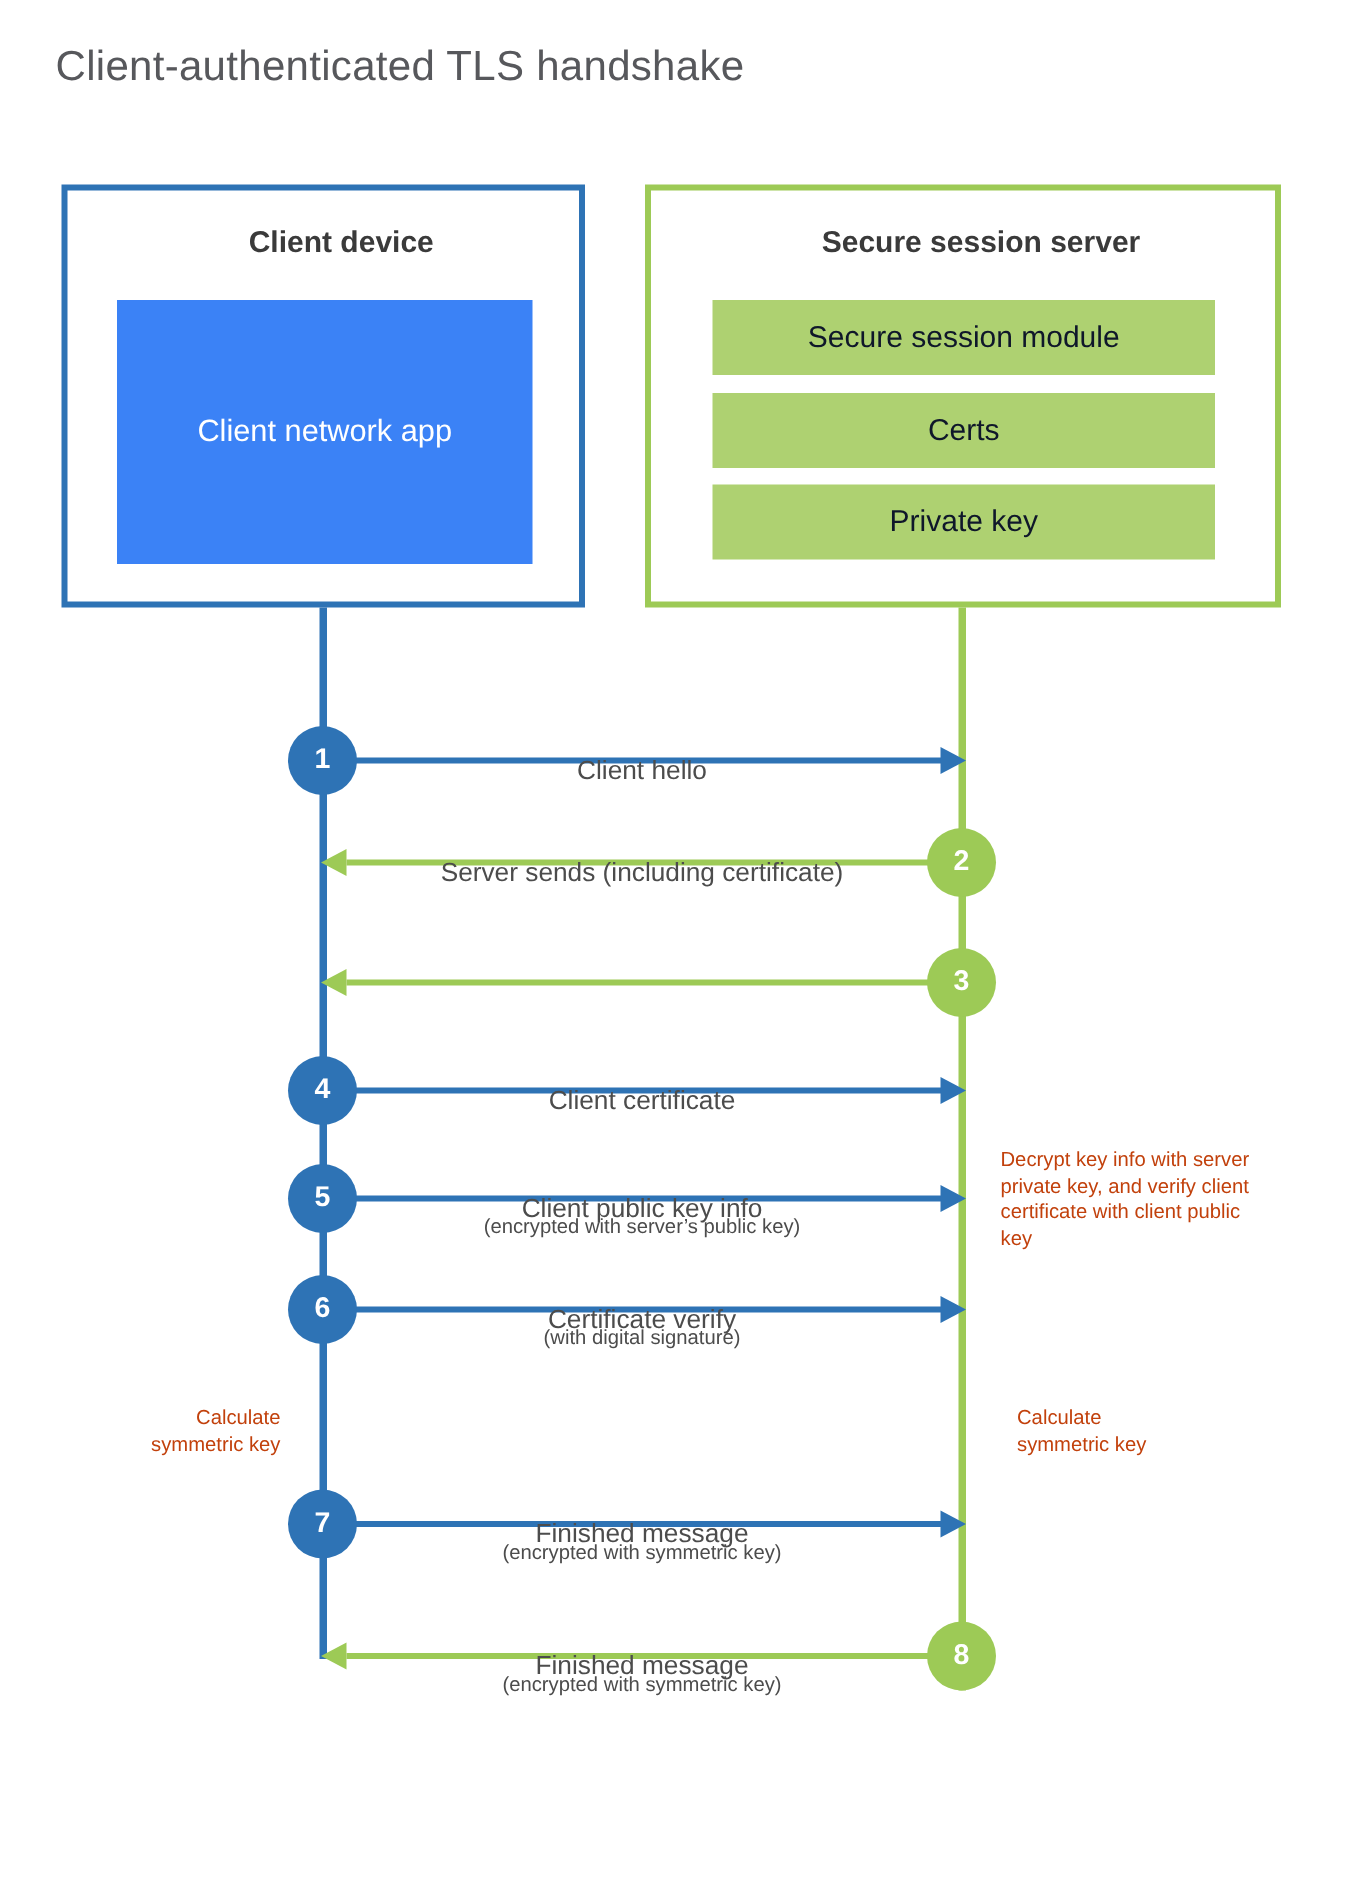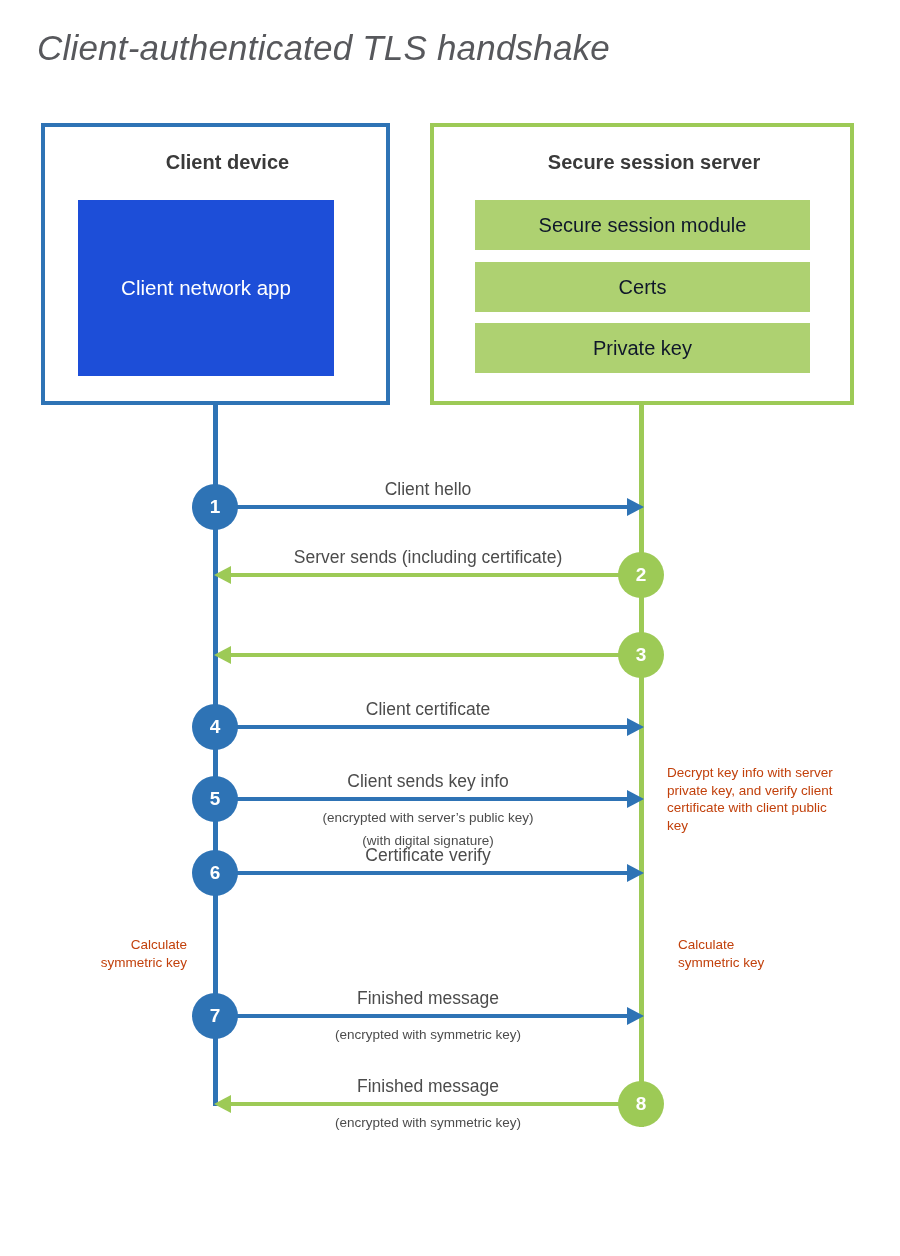--- a/index.html
+++ b/index.html
@@ -1,34 +1,34 @@
 <!DOCTYPE html>
 <html><head>
 <meta charset="utf-8">
 <style>
   html,body{margin:0;padding:0;background:#ffffff;}
   body{font-family:"Liberation Sans","DejaVu Sans",sans-serif;}
   #page{position:relative;width:900px;height:1256px;background:#ffffff;overflow:hidden;}
 
   .page-title{
     position:absolute;left:37px;top:28px;width:700px;
-    font-size:35px;font-weight:300;color:#57585c;letter-spacing:.2px;font-style:italic;
+    font-size:28px;font-weight:300;color:#57585c;letter-spacing:.2px;
   }
 
   
   .actor-box{position:absolute;top:123px;height:282px;background:#ffffff;box-sizing:border-box;}
   .client-box{left:41px;width:349px;border:4px solid #2e73b5;}
   .server-box{left:430px;width:424px;border:4px solid #9dca56;}
   .actor-title{
     position:absolute;left:12px;top:24px;width:100%;text-align:center;
     font-size:20px;font-weight:bold;color:#3a3a3a;
   }
   .app-box{
-    position:absolute;left:33px;top:73px;width:256px;height:176px;
-    background:#1d4ed8;display:flex;align-items:center;justify-content:center;
+    position:absolute;left:33px;top:73px;width:277px;height:176px;
+    background:#3b82f6;display:flex;align-items:center;justify-content:center;
   }
   .app-box .lbl{max-width:190px;text-align:center;color:#ffffff;font-size:20.5px;line-height:30px;}
   .module-bar{
     position:absolute;left:41px;width:335px;height:50px;background:#aed171;
     display:flex;align-items:center;justify-content:center;
     color:#0f172a;font-size:20px;
   }
 
   
   .lifeline{position:absolute;width:5px;}
@@ -47,21 +47,21 @@
   .arrow-line{position:absolute;height:4px;z-index:2;}
   .arrow-line.blue{background:#2e73b5;left:215px;width:413px;}
   .arrow-line.green{background:#9dca56;left:231px;width:410px;}
   .arrow-head{position:absolute;width:0;height:0;z-index:2;
     border-top:9px solid transparent;border-bottom:9px solid transparent;}
   .arrow-head.right{border-left:17px solid #2e73b5;left:627px;}
   .arrow-head.left{border-right:17px solid #9dca56;left:214px;}
 
   .msg-label{
     position:absolute;left:228px;width:400px;height:24px;line-height:24px;
-    text-align:center;font-size:17.5px;color:#4c4c4c;z-index:4;
+    text-align:center;font-size:17.5px;color:#4c4c4c;z-index:4;margin-top:24px;
   }
   .msg-sub{
     position:absolute;left:228px;width:400px;height:18px;line-height:18px;
     text-align:center;font-size:13.5px;color:#4c4c4c;z-index:4;
   }
 
   .side-note{position:absolute;font-size:13.5px;line-height:17.5px;color:#c2410c;z-index:4;}
   .note-decrypt{left:667px;top:764px;width:168px;text-align:left;}
   .calc-left{left:67px;top:936px;width:120px;text-align:right;}
   .calc-right{left:678px;top:936px;width:110px;text-align:left;}
@@ -115,30 +115,30 @@
   <div class="step-circle blue" style="top:704px;">
       <span>4</span>
     </div>
   <div class="msg-label" style="top:697px;text-align:center;">Client certificate</div>
 
   <div class="arrow-line blue" style="top:797px;"></div>
   <div class="arrow-head right" style="top:790px;"></div>
   <div class="step-circle blue" style="top:776px;">
       <span>5</span>
     </div>
-  <div class="msg-label" style="top:769px;">Client sends key info</div>
+  <div class="msg-label" style="top:769px;">Client public key info</div>
   <div class="msg-sub" style="top:809px;">(encrypted with server’s public key)</div>
 
   <div class="arrow-line blue" style="top:871px;"></div>
   <div class="arrow-head right" style="top:864px;"></div>
   <div class="step-circle blue" style="top:850px;">
       <span>6</span>
     </div>
   <div class="msg-label" style="top:843px;">Certificate verify</div>
-  <div class="msg-sub" style="top:832px;">(with digital signature)</div>
+  <div class="msg-sub" style="top:883px;">(with digital signature)</div>
 
   <div class="arrow-line blue" style="top:1014px;"></div>
   <div class="arrow-head right" style="top:1007px;"></div>
   <div class="step-circle blue" style="top:993px;">
       <span>7</span>
     </div>
   <div class="msg-label" style="top:986px;">Finished message</div>
   <div class="msg-sub" style="top:1026px;">(encrypted with symmetric key)</div>
 
   <div class="arrow-line green" style="top:1102px;"></div>

